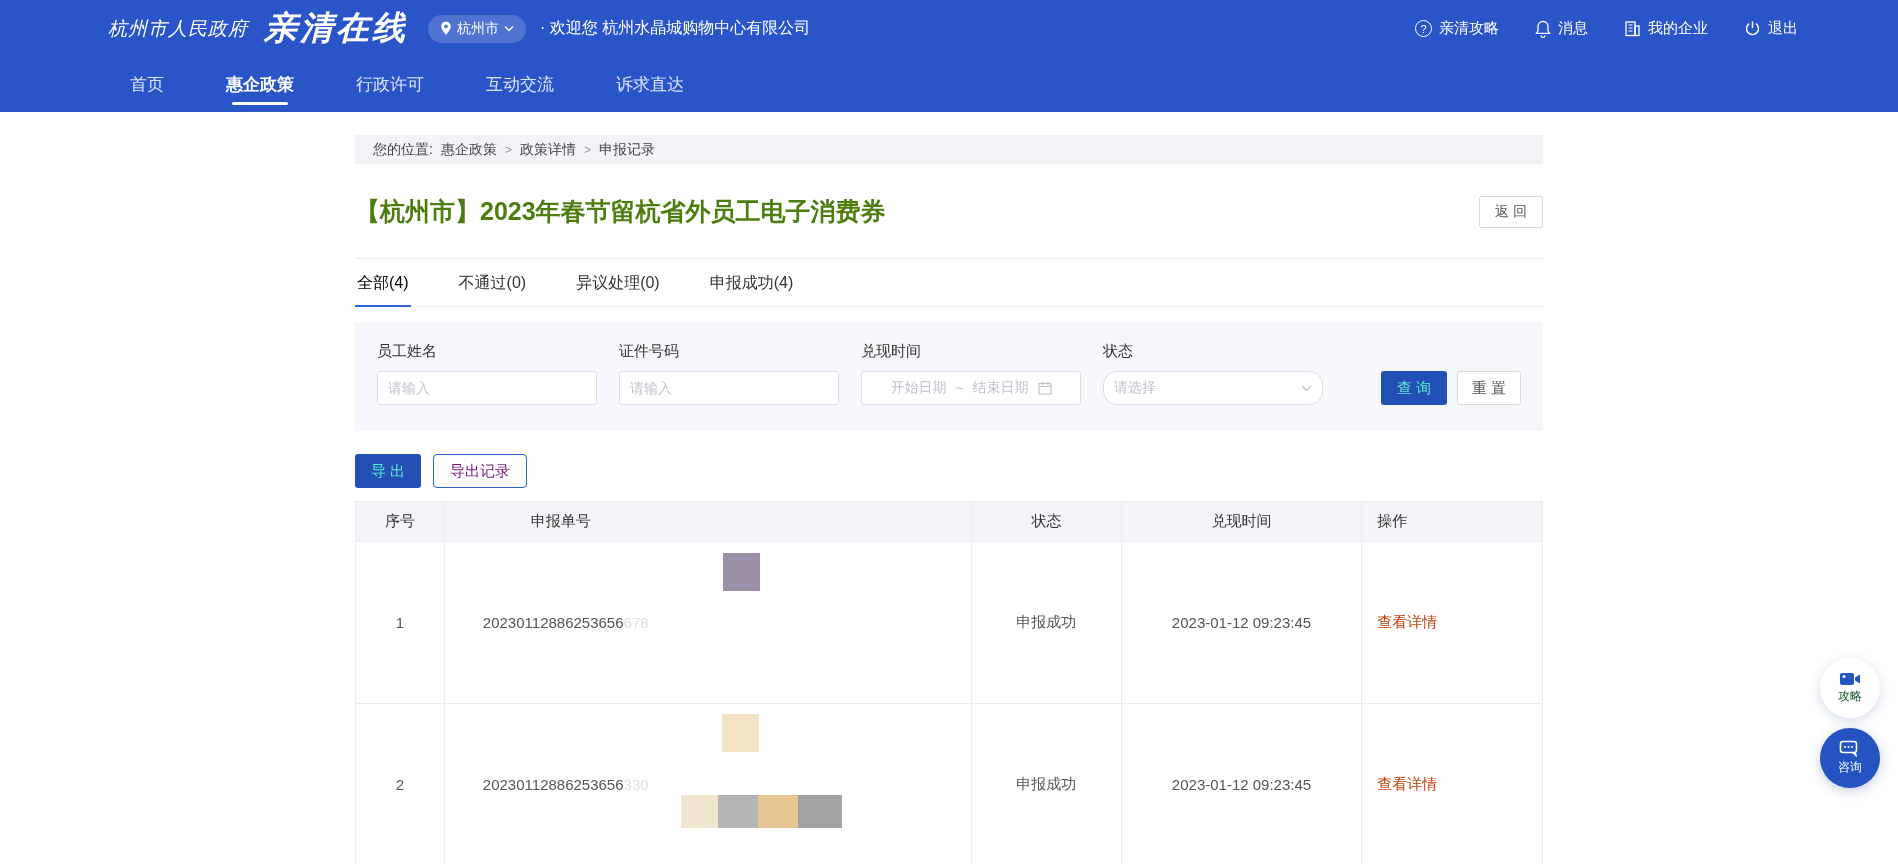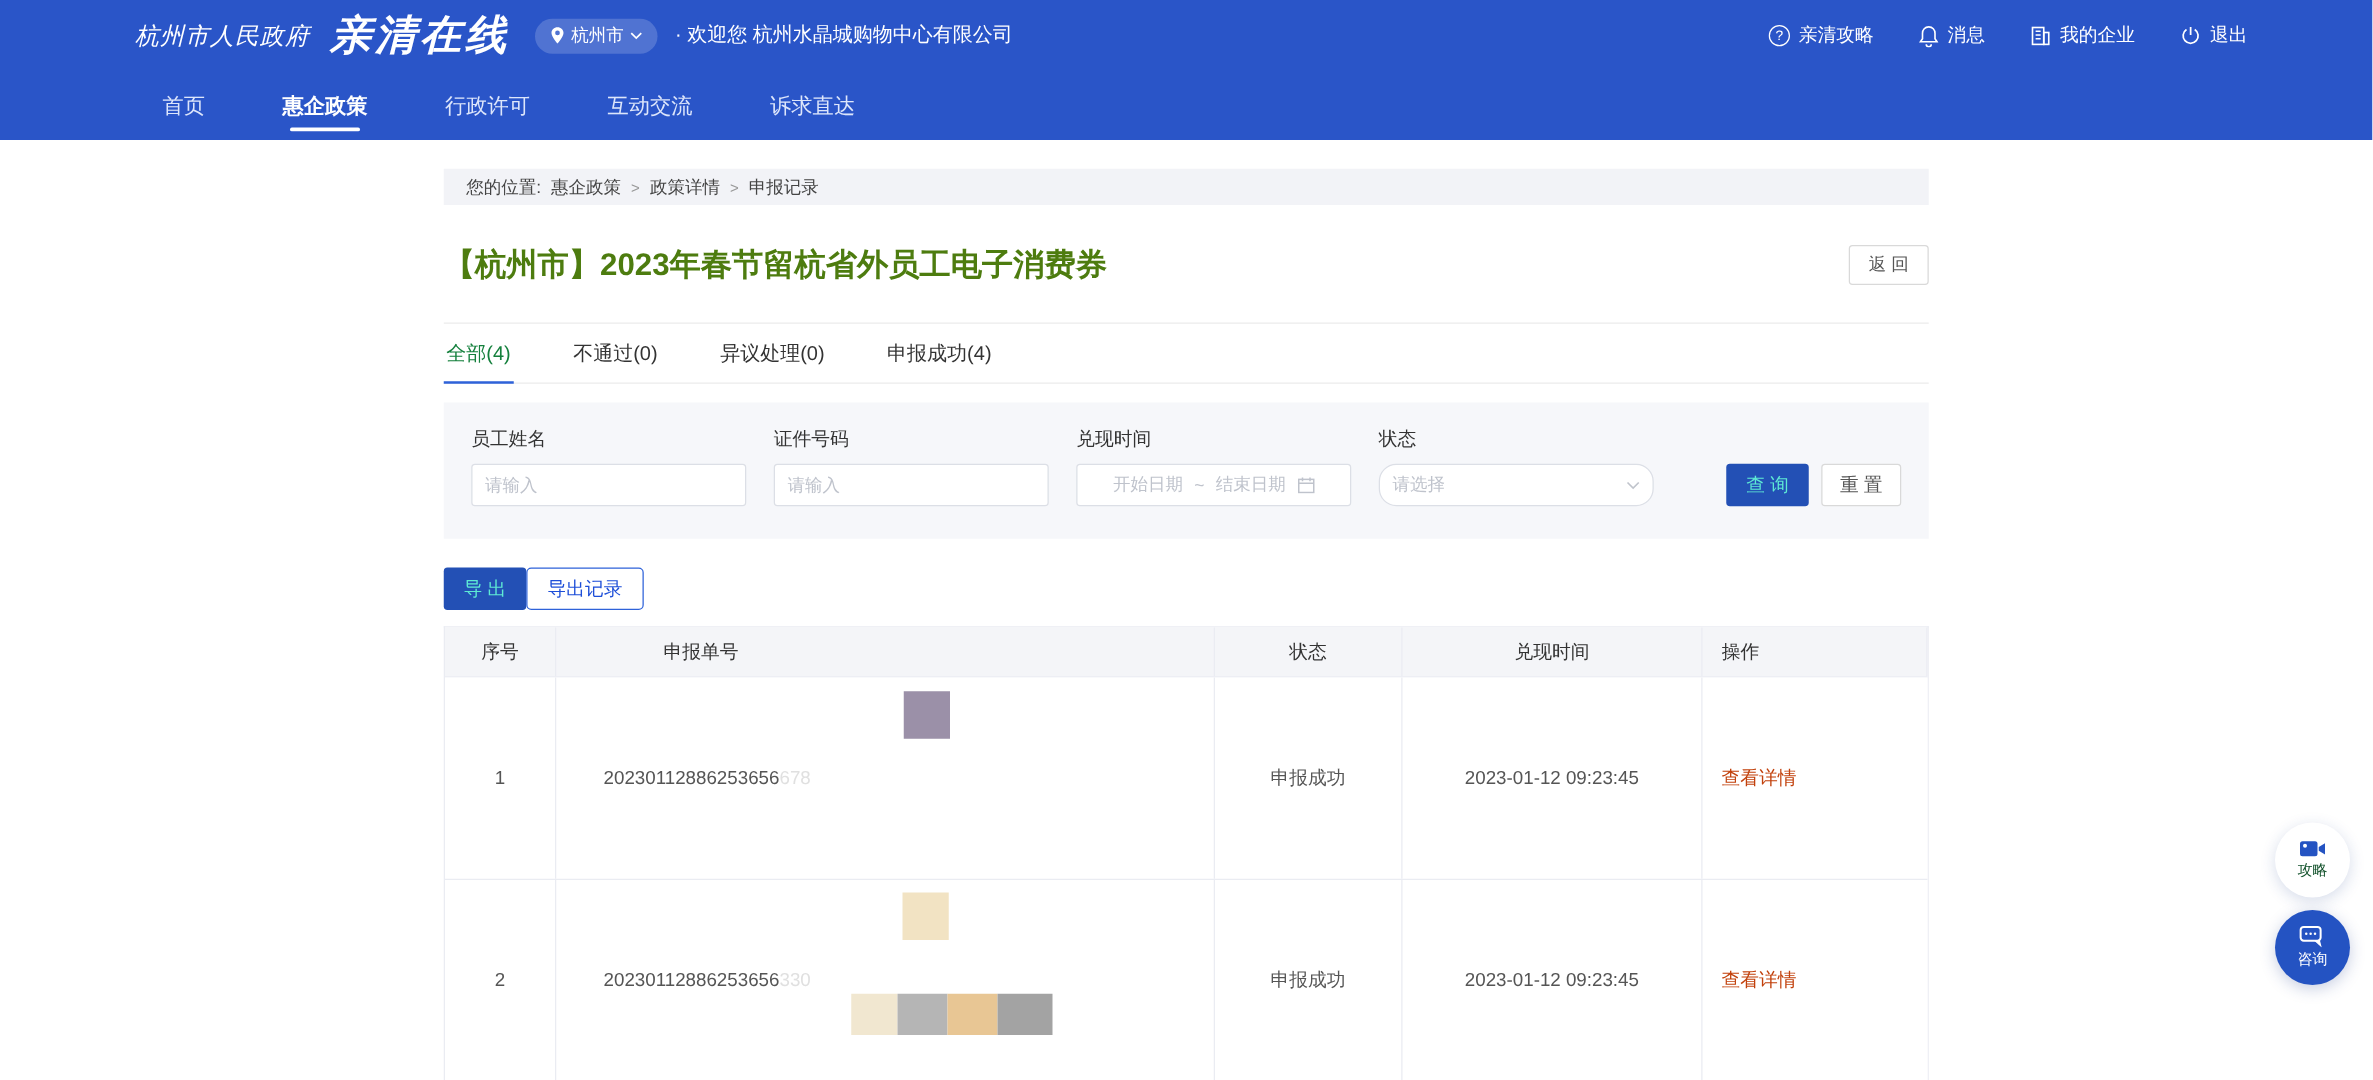--- a/index.html
+++ b/index.html
@@ -38,44 +38,44 @@
   .crumb { cursor:pointer; }
   .crumb-sep { color:#999; font-size:12px; }
 
   .title-row { margin-top:31px; display:flex; align-items:center; justify-content:space-between; }
   .page-title { font-size:25px; font-weight:bold; color:#4d7c0f; }
   .back-btn { width:64px; height:32px; background:#fff; border:1px solid #d9d9d9; border-radius:3px;
     color:#555; font-size:14px; cursor:pointer; }
 
   .tabs { margin-top:30px; display:flex; gap:46px; border-top:1px solid #ececec; border-bottom:1px solid #ececec; }
   .tab { position:relative; padding:14px 2px 12px; font-size:16px; color:#333; cursor:pointer; }
-  .tab.active { color:#15803d; }
+  .tab.active { color:#000000; }
   .tab.active::after { content:""; position:absolute; left:0; right:0; bottom:-1px; height:2px; background:#2e62d9; }
 
   
   .filter-panel { margin-top:15px; background:#f6f7fa; padding:20px 22px 26px; display:flex; align-items:flex-end; }
   .field { display:flex; flex-direction:column; gap:10px; margin-right:22px; }
   .field-label { font-size:15px; color:#333; }
   .f-input { width:220px; height:34px; background:#fff; border:1px solid #dcdfe6; border-radius:3px;
     padding:0 10px; font-size:14px; color:#333; outline:none; font-family:inherit; }
   .f-input::placeholder { color:#bfc3cc; }
   .range-box { width:220px; height:34px; background:#fff; border:1px solid #dcdfe6; border-radius:3px;
     display:flex; align-items:center; justify-content:center; gap:9px; font-size:14px; color:#bfc3cc; cursor:pointer; }
   .select-box { width:220px; height:34px; background:#fff; border:1px solid #dcdfe6; border-radius:14px;
     display:flex; align-items:center; justify-content:space-between; padding:0 10px; font-size:14px;
     color:#bfc3cc; cursor:pointer; }
   .filter-actions { margin-left:auto; display:flex; gap:10px; }
   .btn-primary { min-width:66px; height:34px; background:#2350b5; color:#5eead4; border:none; border-radius:3px;
     font-size:15px; cursor:pointer; font-family:inherit; }
   .btn-plain { min-width:64px; height:34px; background:#fff; color:#555; border:1px solid #d9d9d9;
     border-radius:3px; font-size:15px; cursor:pointer; font-family:inherit; }
-  .btn-outline-blue { height:34px; padding:0 16px; background:#fff; color:#1d4ed8; border:1px solid #2e62d9;
+  .btn-outline-blue { height:34px; padding:0 16px; background:#fff; color:#701a75; border:1px solid #2e62d9;
     border-radius:4px; font-size:15px; cursor:pointer; font-family:inherit; }
 
-  .toolbar { margin-top:23px; display:flex; }
+  .toolbar { margin-top:23px; display:flex; gap:12px; }
 
   
   .data-table { margin-top:13px; border:1px solid #eaecf2; border-bottom:none; font-size:15px; color:#555; }
   .t-row { display:flex; border-bottom:1px solid #eaecf2; }
   .t-head { background:#f4f5f8; color:#333; height:40px; }
   .t-body-row { height:162px; background:#fff; }
   .cell { display:flex; align-items:center; border-right:1px solid #eaecf2; position:relative; }
   .cell:last-child { border-right:none;text-align:center; }
   .c1 { width:89px; justify-content:center; }
   .c2 { width:528px; }

